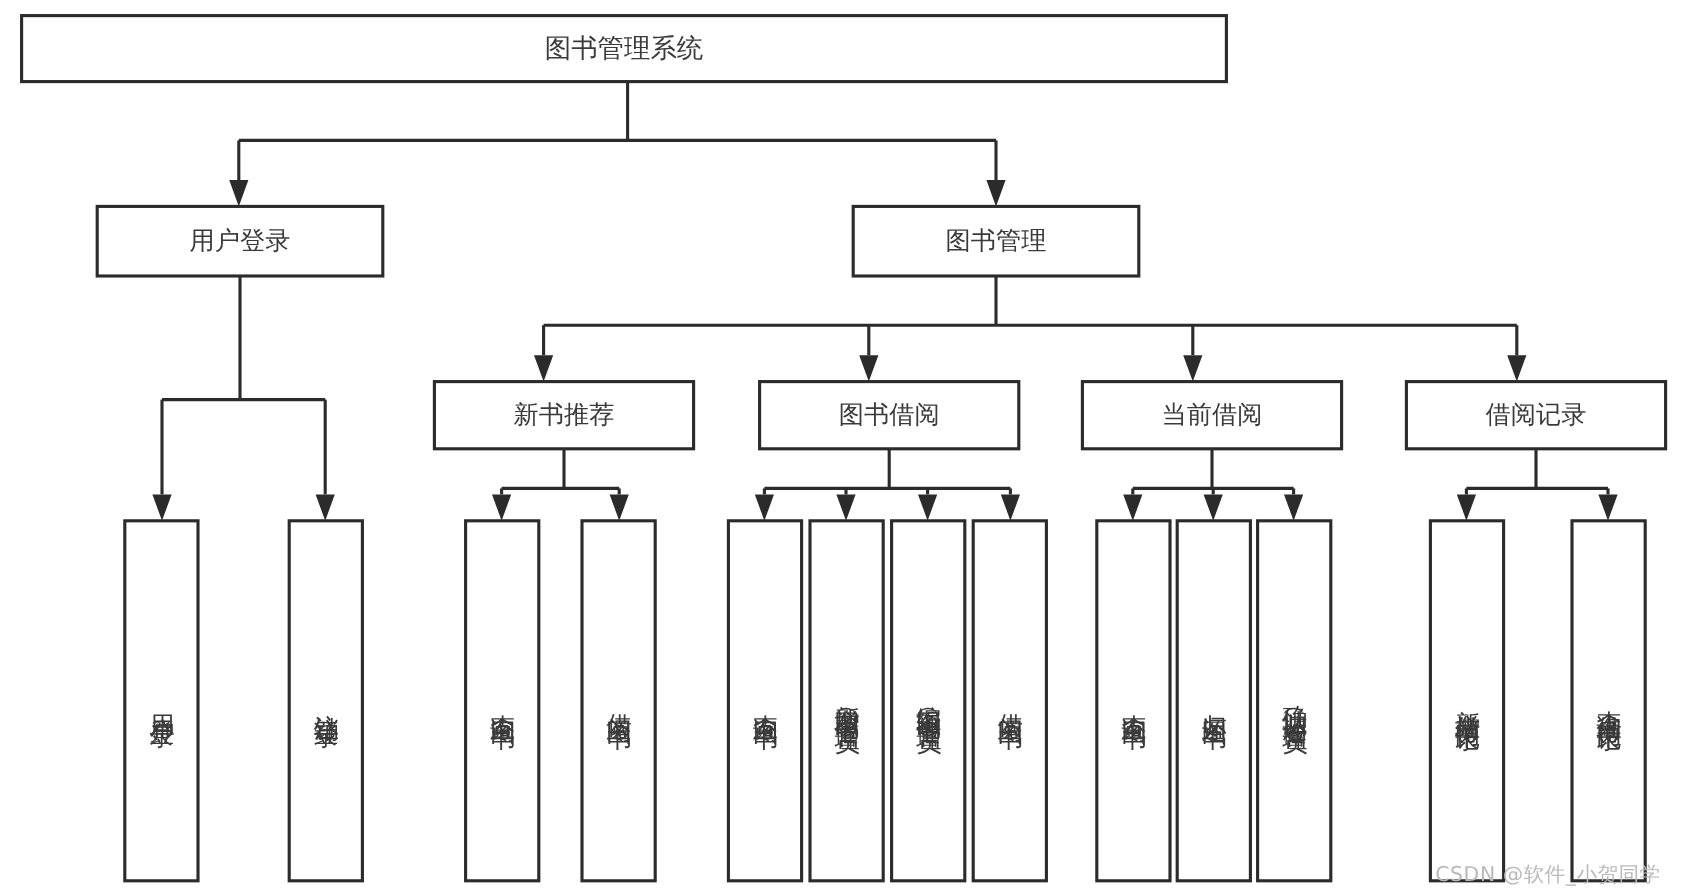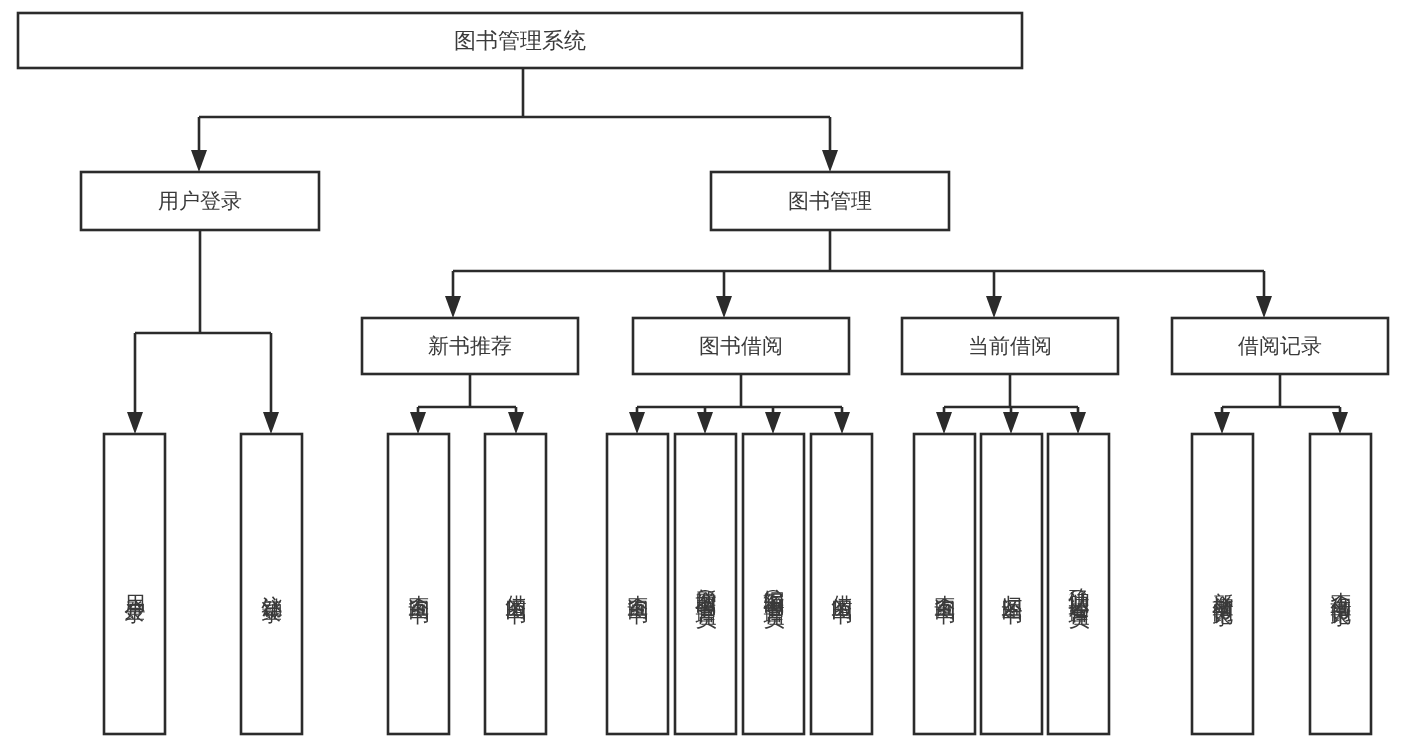--- a/index.html
+++ b/index.html
@@ -197,14 +197,15 @@
       <div class="vlabel" style="left: 675px; top: 434px; width: 61px; height: 300px;">新增图书（管理员）</div>
       <div class="vlabel" style="left: 743px; top: 434px; width: 61px; height: 300px;">编辑图书（管理员）</div>
       <div class="vlabel" style="left: 811px; top: 434px; width: 61px; height: 300px;">借阅图书</div>
       <div class="vlabel" style="left: 914px; top: 434px; width: 61px; height: 300px;">查询图书</div>
       <div class="vlabel" style="left: 981px; top: 434px; width: 61px; height: 300px;">归还图书</div>
       <div class="vlabel" style="left: 1048px; top: 434px; width: 61px; height: 300px;">确认归还（管理员）</div>
       <div class="vlabel" style="left: 1192px; top: 434px; width: 61px; height: 300px;">新增借阅记录</div>
       <div class="vlabel" style="left: 1310px; top: 434px; width: 61px; height: 300px;">查询借阅记录</div>
     </div>
 
+  <div class="watermark" style="left: 1196px; top: 717px;">CSDN @软件_小贺同学</div>
 
 </div>
 
 </body></html>

